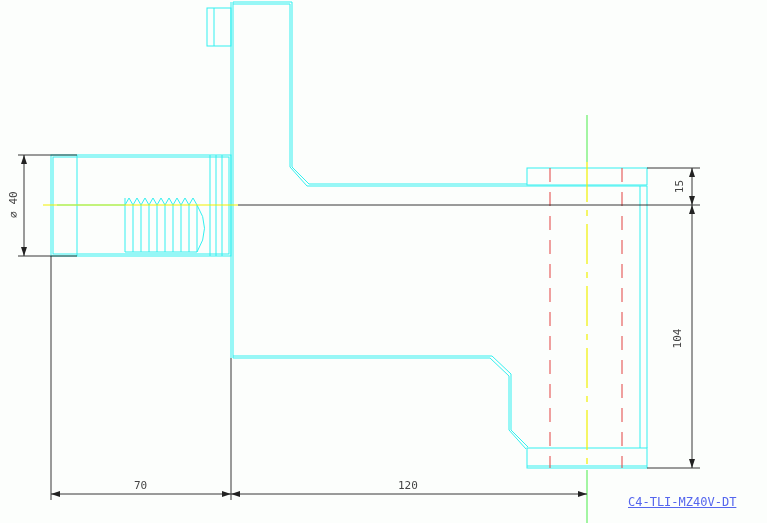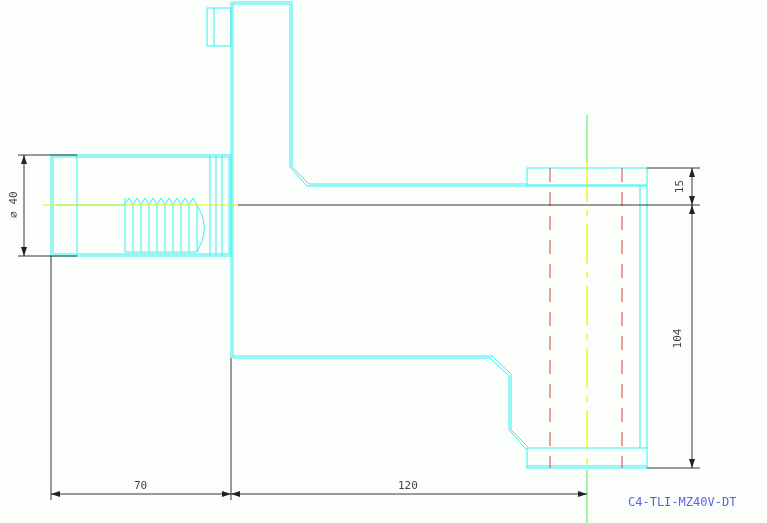--- a/index.html
+++ b/index.html
@@ -79,14 +79,14 @@
     <line class="dim" x1="692" y1="168" x2="692" y2="468"></line>
     <path d="M24 155 l-3 9 l6 0z M24 256 l-3 -9 l6 0z M51 494 l9 -3 l0 6z M231 494 l-9 -3 l0 6z M231 494 l9 -3 l0 6z M587 494 l-9 -3 l0 6z M692 168 l-3 9 l6 0z M692 205 l-3 -9 l6 0z M692 205 l-3 9 l6 0z M692 468 l-3 -9 l6 0z" fill="#222"></path>
   </g>
 </svg>
 
 <div class="lbl rot" style="left:0px;top:198px;">⌀ 40</div>
 <div class="lbl" style="left:134px;top:479px;">70</div>
 <div class="lbl" style="left:398px;top:479px;">120</div>
 <div class="lbl rot" style="left:673px;top:180px;">15</div>
 <div class="lbl rot" style="left:668px;top:332px;">104</div>
-<div class="title" style="left:628px;top:495px;">C4-TLI-MZ40V-DT</div>
+<div class="title" style="left:628px;top:495px;text-decoration:underline;">C4-TLI-MZ40V-DT</div>
 </div>
 
 </body></html>

